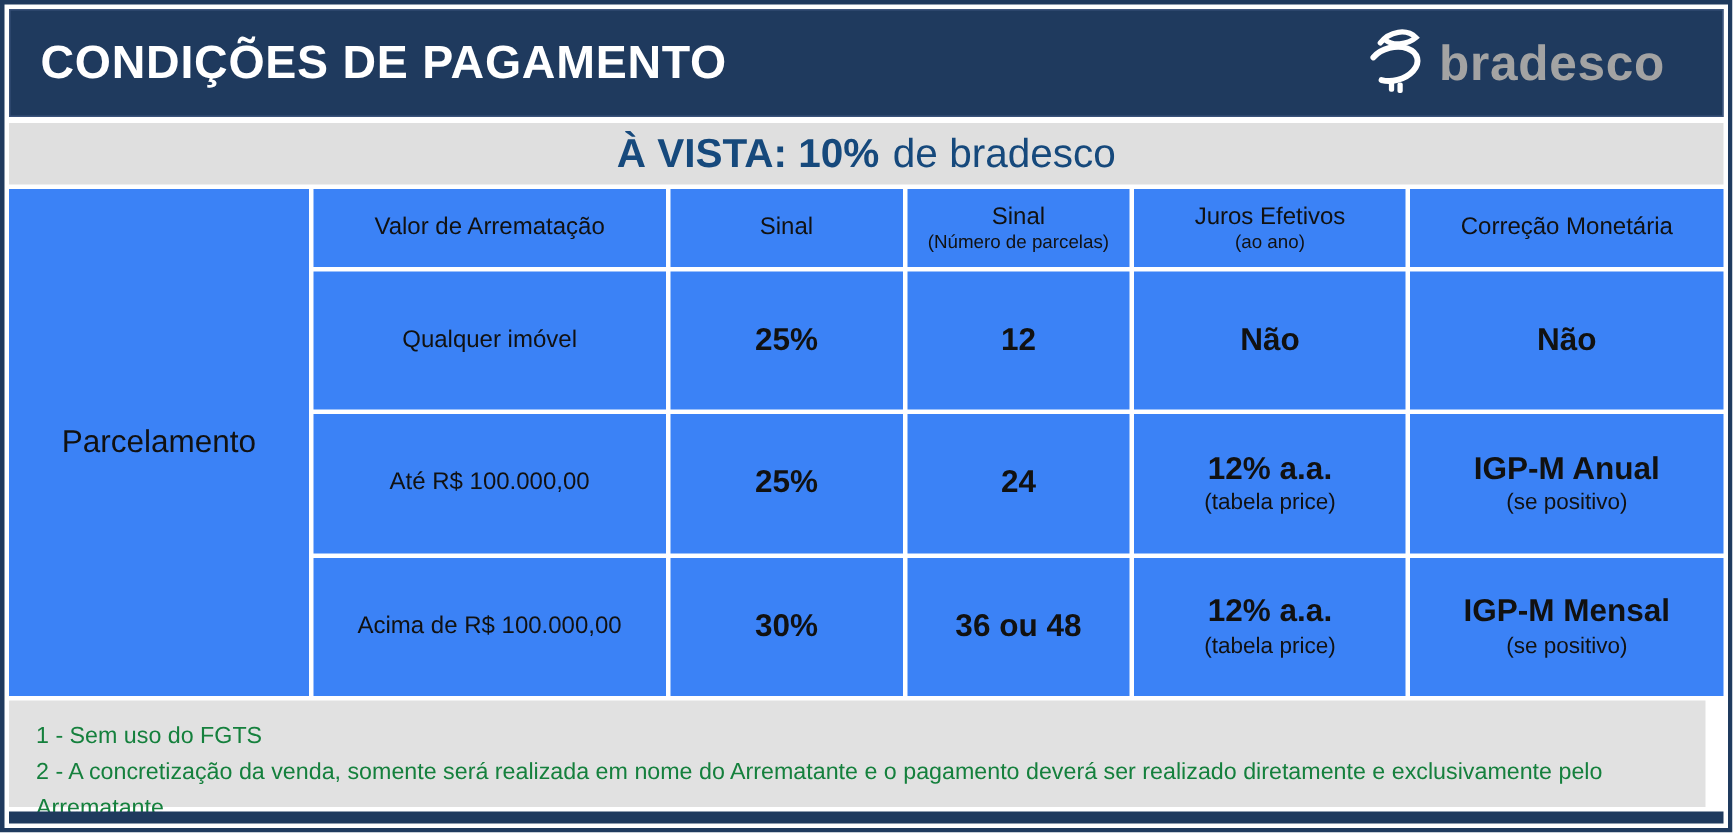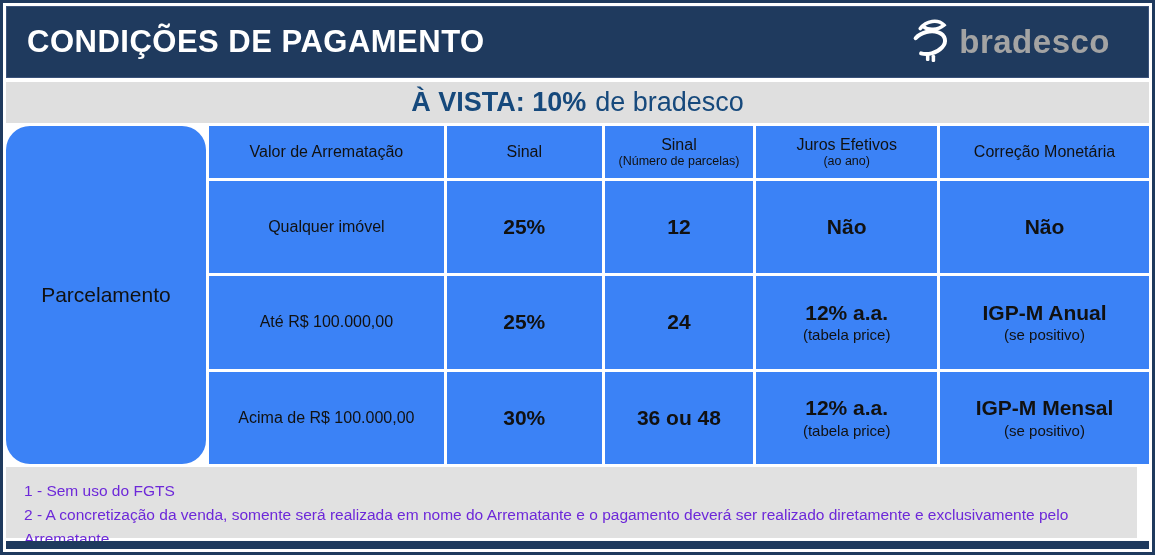--- a/index.html
+++ b/index.html
@@ -46,34 +46,34 @@
     background:#ffffff;
   }
   .cell {
     background:#3b82f6;
     display:flex; flex-direction:column;
     align-items:center; justify-content:center;
     text-align:center;
     color:#111111;
     padding:2px 6px;
   }
-  .cell-rowlabel { grid-row:1 / span 4; font-size:21px;border-radius:24px; }
+  .cell-rowlabel { grid-row:1 / span 4; font-size:21px; }
   .hdr-main { font-size:16px; line-height:1.2; }
   .hdr-sub { font-size:12.5px; line-height:1.2; }
   .val-plain { font-size:16px; }
   .val-bold { font-size:21px; font-weight:bold; line-height:1.25; }
   .val-sub { font-size:15px; line-height:1.25; }
   
   .notes {
     margin:3px 15px 0 3px;
     height:71px;
     background:#E1E1E1;
     padding:12px 0 0 18px;
     font-size:15.5px;
-    color:#6d28d9;
+    color:#15803d;
     line-height:1.55;
   }
   
   .bottom-bar {
     margin:3px 3px 3px 3px;
     height:8px;
     background:#1F3A5E;
   }
 </style>
 </head>

